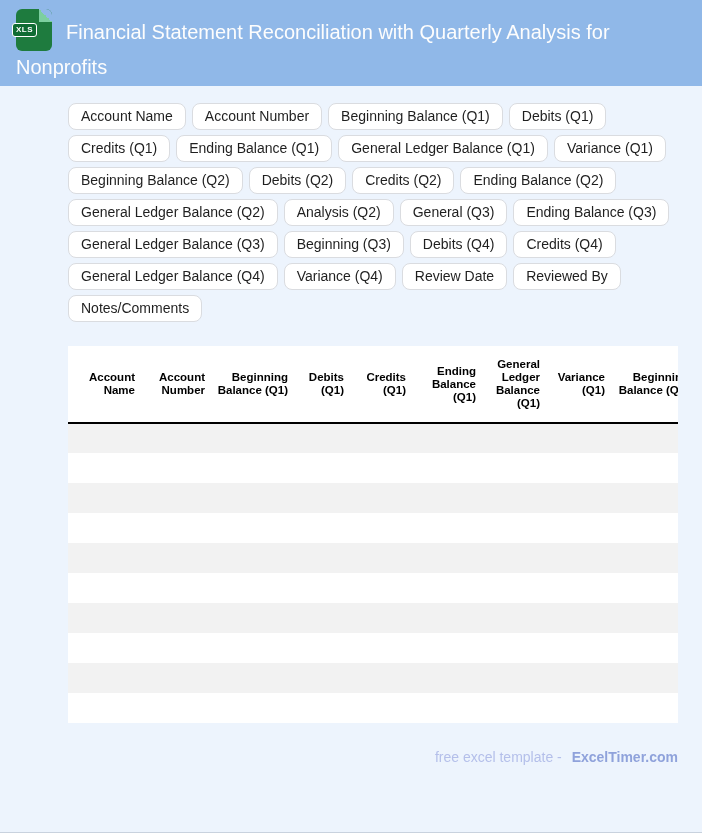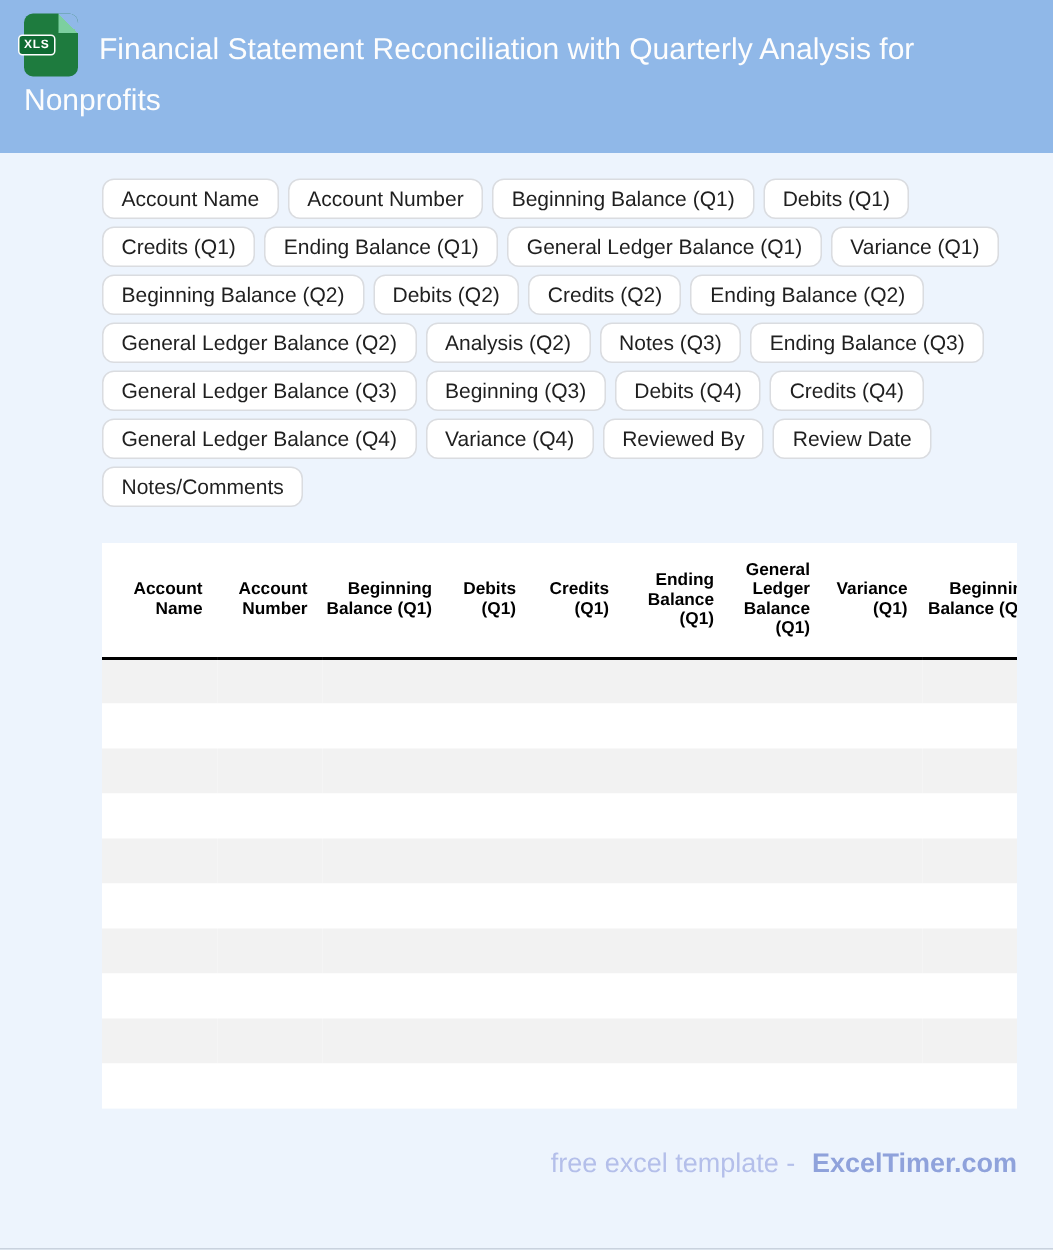--- a/index.html
+++ b/index.html
@@ -8,21 +8,21 @@
     width: 702px; height: 833px;
     font-family: "Liberation Sans", sans-serif;
     background: var(--page-bg, #edf4fd);
     border-bottom: 1px solid #c9d2de;
     overflow: hidden;
     position: relative;
   }
 
   
   .app-header {
-    width: 702px; height: 102px;
+    width: 702px; height: 86px;
     background: var(--header-bg, #90b8e8);
     padding: 9px 10px 0 16px;
     color: #fff;
   }
   .app-title {
     font-size: 20px; line-height: 33px; font-weight: 500;
     color: #fdfdfd;
   }
   .xls-icon {
     display: inline-block; position: relative;
@@ -90,21 +90,21 @@
   table.sheet td { padding: 0; }
   table.sheet tbody tr { height: 30px; }
   table.sheet tbody tr:nth-child(odd) { background: var(--row-stripe, #f2f2f2); }
   table.sheet tbody tr:nth-child(even) { background: #ffffff; }
 
   
   .footer {
     width: 610px;
     margin: 26px 24px 0 68px;
     text-align: right;
-    font-size: 18px;
+    font-size: 14px;
   }
   .footer .prefix { color: var(--footer-text, #b4bfea); }
   .footer .brand  { color: var(--footer-brand, #8fa2db); font-weight: bold; margin-left: 6px; cursor: pointer; }
 </style>
 </head>
 <body>
 
 <header class="app-header">
   <div class="app-title">
     <span class="xls-icon">
@@ -122,30 +122,30 @@
     <div class="chip">Credits (Q1)</div>
     <div class="chip">Ending Balance (Q1)</div>
     <div class="chip">General Ledger Balance (Q1)</div>
     <div class="chip">Variance (Q1)</div>
     <div class="chip">Beginning Balance (Q2)</div>
     <div class="chip">Debits (Q2)</div>
     <div class="chip">Credits (Q2)</div>
     <div class="chip">Ending Balance (Q2)</div>
     <div class="chip">General Ledger Balance (Q2)</div>
     <div class="chip">Analysis (Q2)</div>
-    <div class="chip">Notes (Q3)</div>
+    <div class="chip">General (Q3)</div>
     <div class="chip">Ending Balance (Q3)</div>
     <div class="chip">General Ledger Balance (Q3)</div>
     <div class="chip">Beginning (Q3)</div>
     <div class="chip">Debits (Q4)</div>
     <div class="chip">Credits (Q4)</div>
     <div class="chip">General Ledger Balance (Q4)</div>
     <div class="chip">Variance (Q4)</div>
+    <div class="chip">Review Date</div>
     <div class="chip">Reviewed By</div>
-    <div class="chip">Review Date</div>
     <div class="chip">Notes/Comments</div>
   </div>
 
 <div class="table-card">
   <table class="sheet">
     <thead>
       <tr id="thead-row">
           <th style="width: 77px;">Account Name</th>
           <th style="width: 70px;">Account Number</th>
           <th style="width: 83px;">Beginning Balance (Q1)</th>

